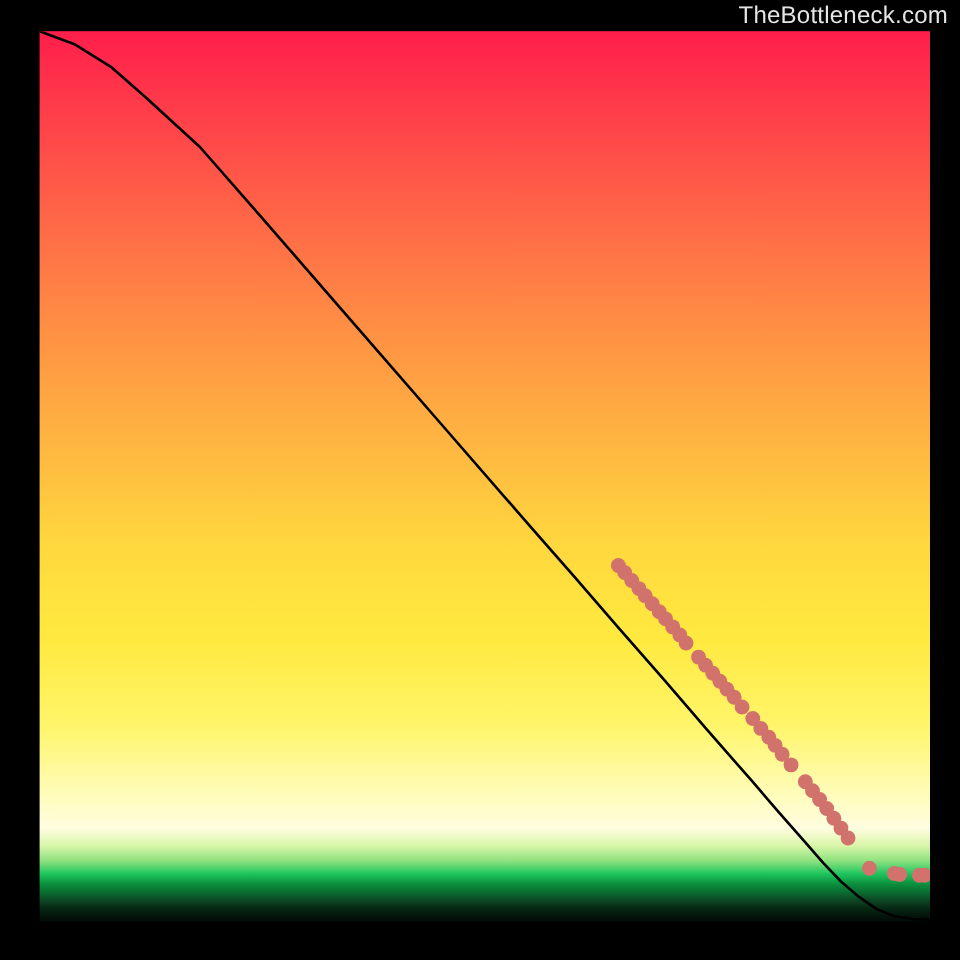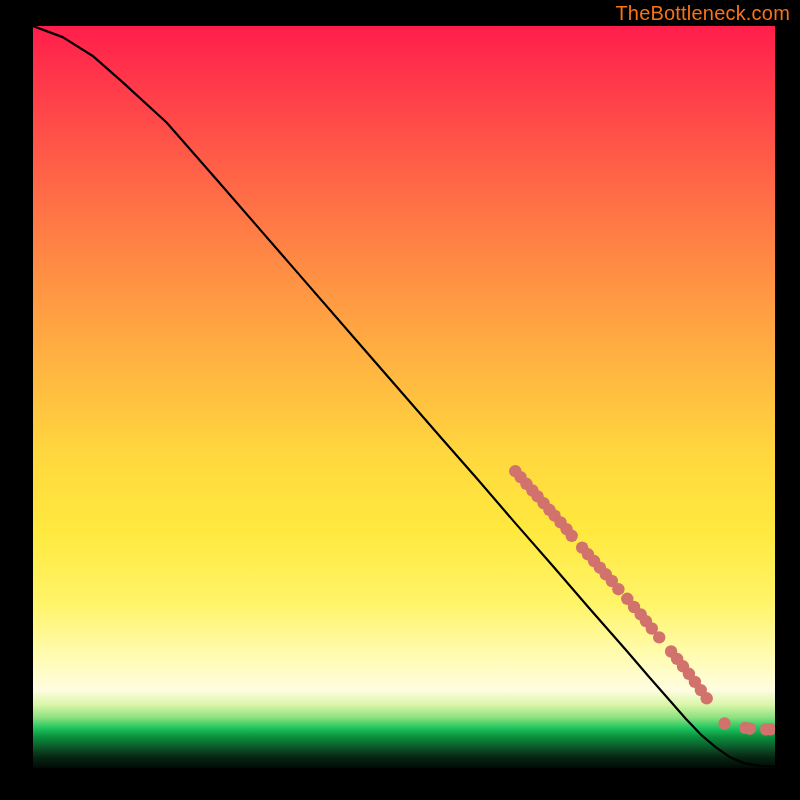--- a/index.html
+++ b/index.html
@@ -14,21 +14,21 @@
   .frame {
     position: relative;
     width: 800px;
     height: 800px;
     background: #000;
   }
   .watermark {
     position: absolute;
     top: 2px;
     right: 10px;
-    color: #f97316;
+    color: #e5e5e5;
     font-size: 20px;
     font-weight: 500;
     letter-spacing: 0.2px;
     z-index: 10;
   }
   .plot-area {
     position: absolute;
     left: 33px;
     top: 26px;
     width: 742px;

